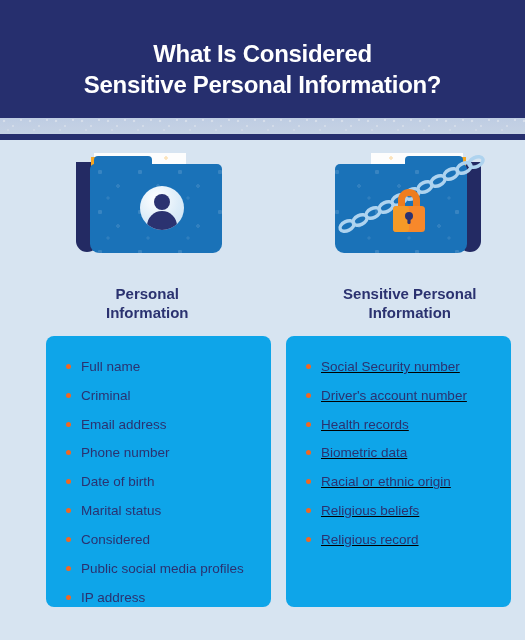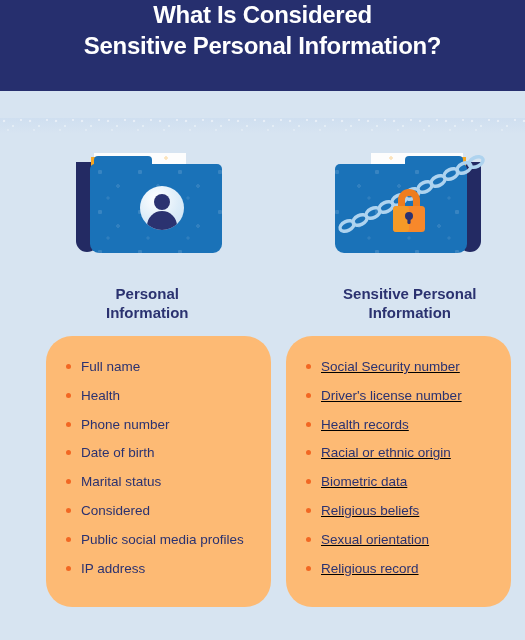--- a/index.html
+++ b/index.html
@@ -6,23 +6,23 @@
   html, body {
     width:525px; height:640px;
     font-family:"Liberation Sans", sans-serif;
     background:#d7e4f1;
     overflow:hidden;
   }
   .page { position:relative; width:525px; height:640px; background:#d7e4f1; }
 
   
   .header {
-    position:absolute; left:0; top:0; width:525px; height:91px;
+    position:absolute; left:0; top:0; width:525px; height:140px;
     background:#262f6e;
-    display:flex; align-items:flex-start; justify-content:center;
+    display:flex; align-items:center; justify-content:center;
   }
   .header-title {
     color:#ffffff;
     font-size:24px; font-weight:bold; line-height:1.28;
     text-align:center; letter-spacing:-0.3px;
     width:420px;
   }
   .header-speckle {
     position:absolute; left:0; top:118px; width:525px; height:16px;
     background:
@@ -124,22 +124,22 @@
   
   .col-heading {
     text-align:center; color:#2b3270;
     font-size:15px; font-weight:bold; line-height:1.28;
     padding:0 18px; margin-top:4px;
   }
 
   
   .card {
     position:absolute; top:216px; bottom:33px;
-    background:#fdba74;
-    border-radius:26px;
+    background:#0ea5e9;
+    border-radius:8px;
   }
   .col.left  .card { left:30px; right:7.5px; }
   .col.right .card { left:7.5px; right:30px;text-decoration:underline; }
 
   .list { list-style:none; padding:22px 14px 14px 20px; }
   .list li {
     position:relative;
     color:#2b3270;
     font-size:13.5px; line-height:1.32;
     padding-left:15px; margin-bottom:11px;
@@ -192,21 +192,25 @@
       </div>
 
       <div class="card">
         <ul class="list">
           <li>
               <span class="bullet"></span>
               <span class="li-text">Full name</span>
             </li>
           <li>
               <span class="bullet"></span>
-              <span class="li-text">Health</span>
+              <span class="li-text">Criminal</span>
+            </li>
+          <li>
+              <span class="bullet"></span>
+              <span class="li-text">Email address</span>
             </li>
           <li>
               <span class="bullet"></span>
               <span class="li-text">Phone number</span>
             </li>
           <li>
               <span class="bullet"></span>
               <span class="li-text">Date of birth</span>
             </li>
           <li>
@@ -272,41 +276,37 @@
       </div>
 
       <div class="card">
         <ul class="list">
           <li>
               <span class="bullet"></span>
               <span class="li-text">Social Security number</span>
             </li>
           <li>
               <span class="bullet"></span>
-              <span class="li-text">Driver's license number</span>
+              <span class="li-text">Driver's account number</span>
             </li>
           <li>
               <span class="bullet"></span>
               <span class="li-text">Health records</span>
             </li>
           <li>
               <span class="bullet"></span>
+              <span class="li-text">Biometric data</span>
+            </li>
+          <li>
+              <span class="bullet"></span>
               <span class="li-text">Racial or ethnic origin</span>
             </li>
           <li>
               <span class="bullet"></span>
-              <span class="li-text">Biometric data</span>
-            </li>
-          <li>
-              <span class="bullet"></span>
               <span class="li-text">Religious beliefs</span>
-            </li>
-          <li>
-              <span class="bullet"></span>
-              <span class="li-text">Sexual orientation</span>
             </li>
           <li>
               <span class="bullet"></span>
               <span class="li-text">Religious record</span>
             </li>
         </ul>
       </div>
     </div>
 
   </div>

